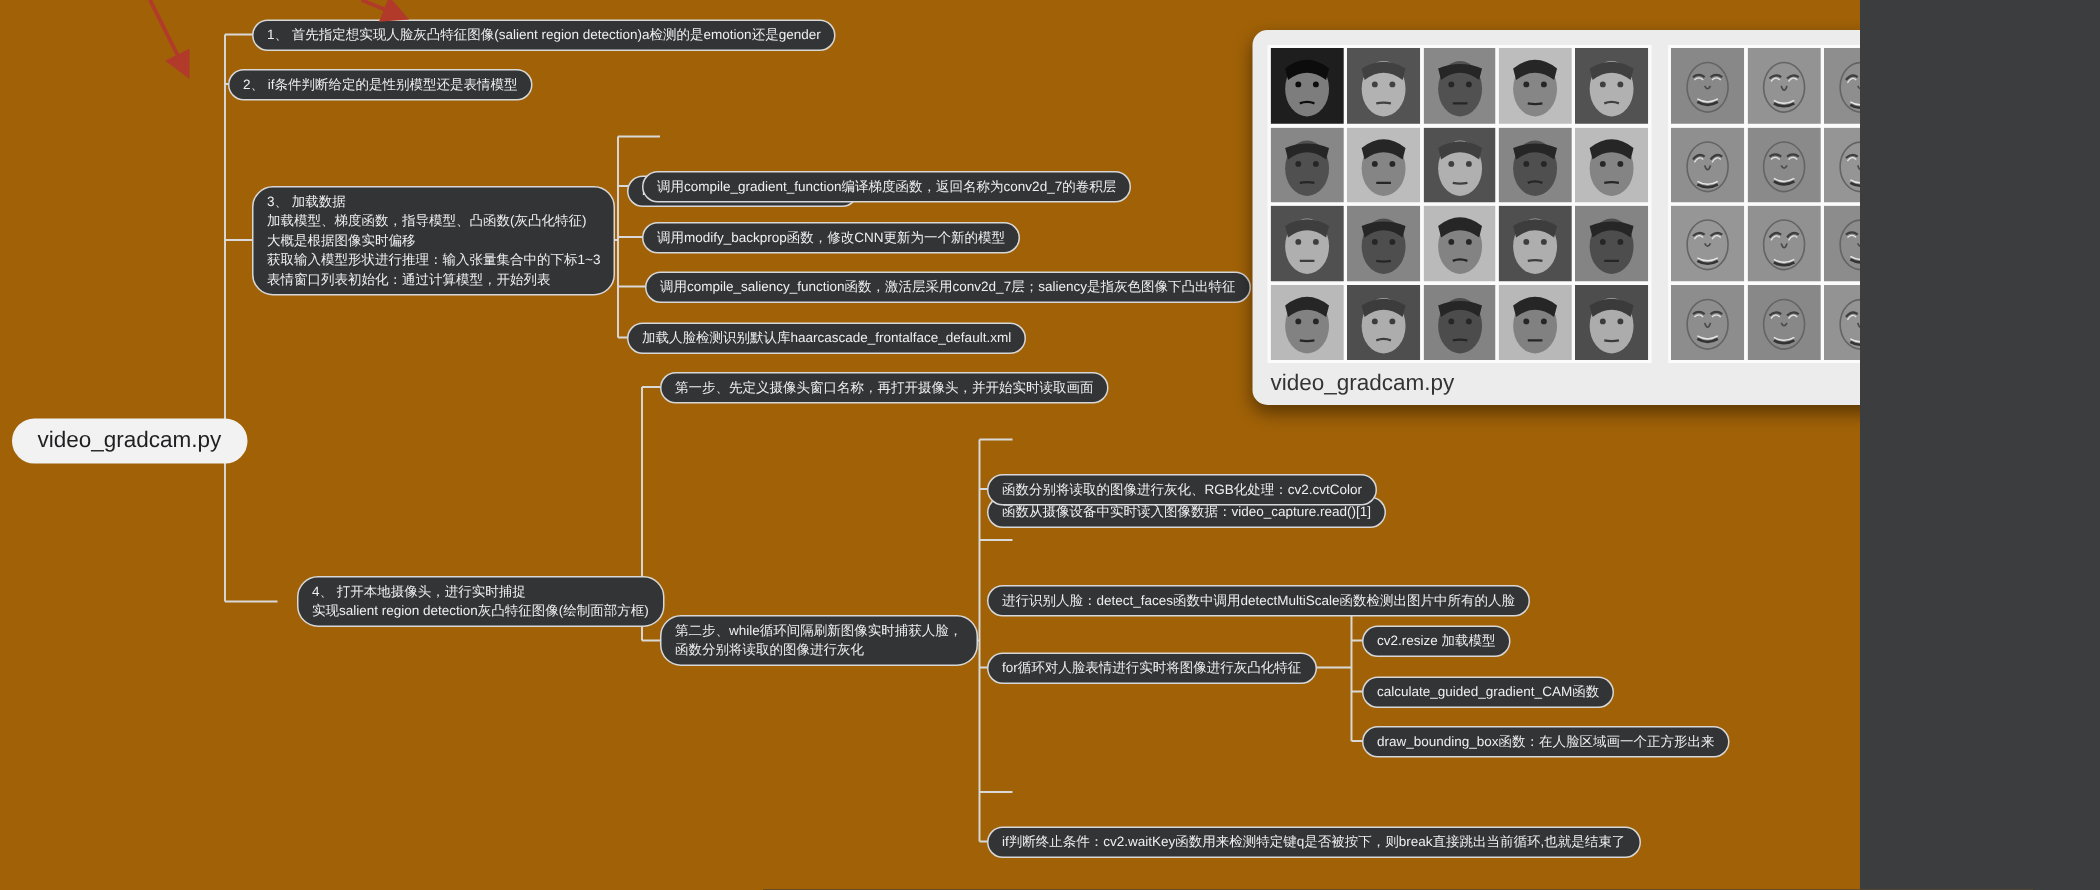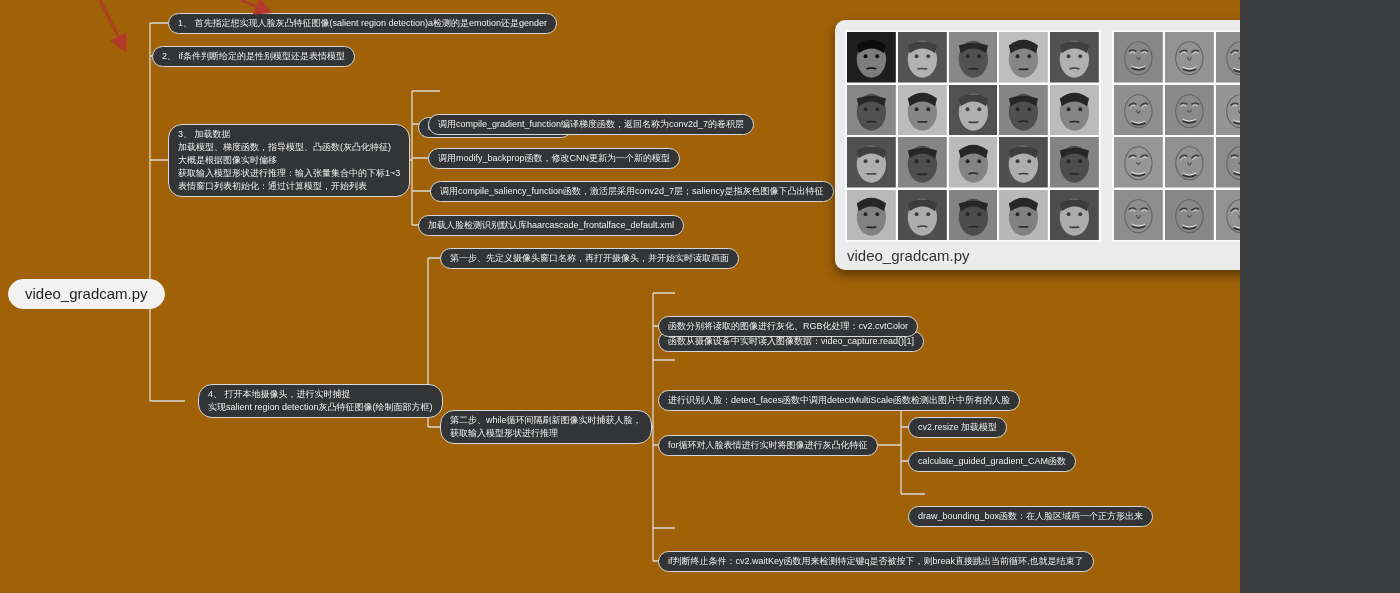--- a/index.html
+++ b/index.html
@@ -66,28 +66,28 @@
   <div class="node" style="left:658px;top:316px;">函数分别将读取的图像进行灰化、RGB化处理：cv2.cvtColor</div>
   <div class="node" style="left:658px;top:350px;margin-top:40px;">进行识别人脸：detect_faces函数中调用detectMultiScale函数检测出图片中所有的人脸</div>
 
   <div class="node multi" style="left:158px;top:384px;margin-left:40px;">
     <div class="nl">4、 打开本地摄像头，进行实时捕捉</div>
     <div class="nl">实现salient region detection灰凸特征图像(绘制面部方框)</div>
   </div>
 
   <div class="node multi" style="left:440px;top:410px;">
     <div class="nl">第二步、while循环间隔刷新图像实时捕获人脸，</div>
-    <div class="nl">获取输入模型形状进行推理</div>
+    <div class="nl">函数分别将读取的图像进行灰化</div>
   </div>
 
   <div class="node" style="left:658px;top:435px;">for循环对人脸表情进行实时将图像进行灰凸化特征</div>
 
   <div class="node" style="left:908px;top:417px;">cv2.resize 加载模型</div>
   <div class="node" style="left:908px;top:451px;">calculate_guided_gradient_CAM函数</div>
-  <div class="node" style="left:908px;top:506px;">draw_bounding_box函数：在人脸区域画一个正方形出来</div>
+  <div class="node" style="left:908px;top:484px;">draw_bounding_box函数：在人脸区域画一个正方形出来</div>
 
   <div class="node" style="left:658px;top:551px;">if判断终止条件：cv2.waitKey函数用来检测特定键q是否被按下，则break直接跳出当前循环,也就是结束了</div>
 
   <svg class="layer" id="arrows">
     <defs>
       <marker id="ah" markerWidth="7" markerHeight="7" refX="5" refY="3.5" orient="auto">
         <path d="M0,0 L7,3.5 L0,7 Z" fill="#b23a2b"></path>
       </marker>
     </defs>
     <line x1="100" y1="0" x2="124" y2="48" stroke="#b23a2b" stroke-width="2.6" marker-end="url(#ah)"></line>

